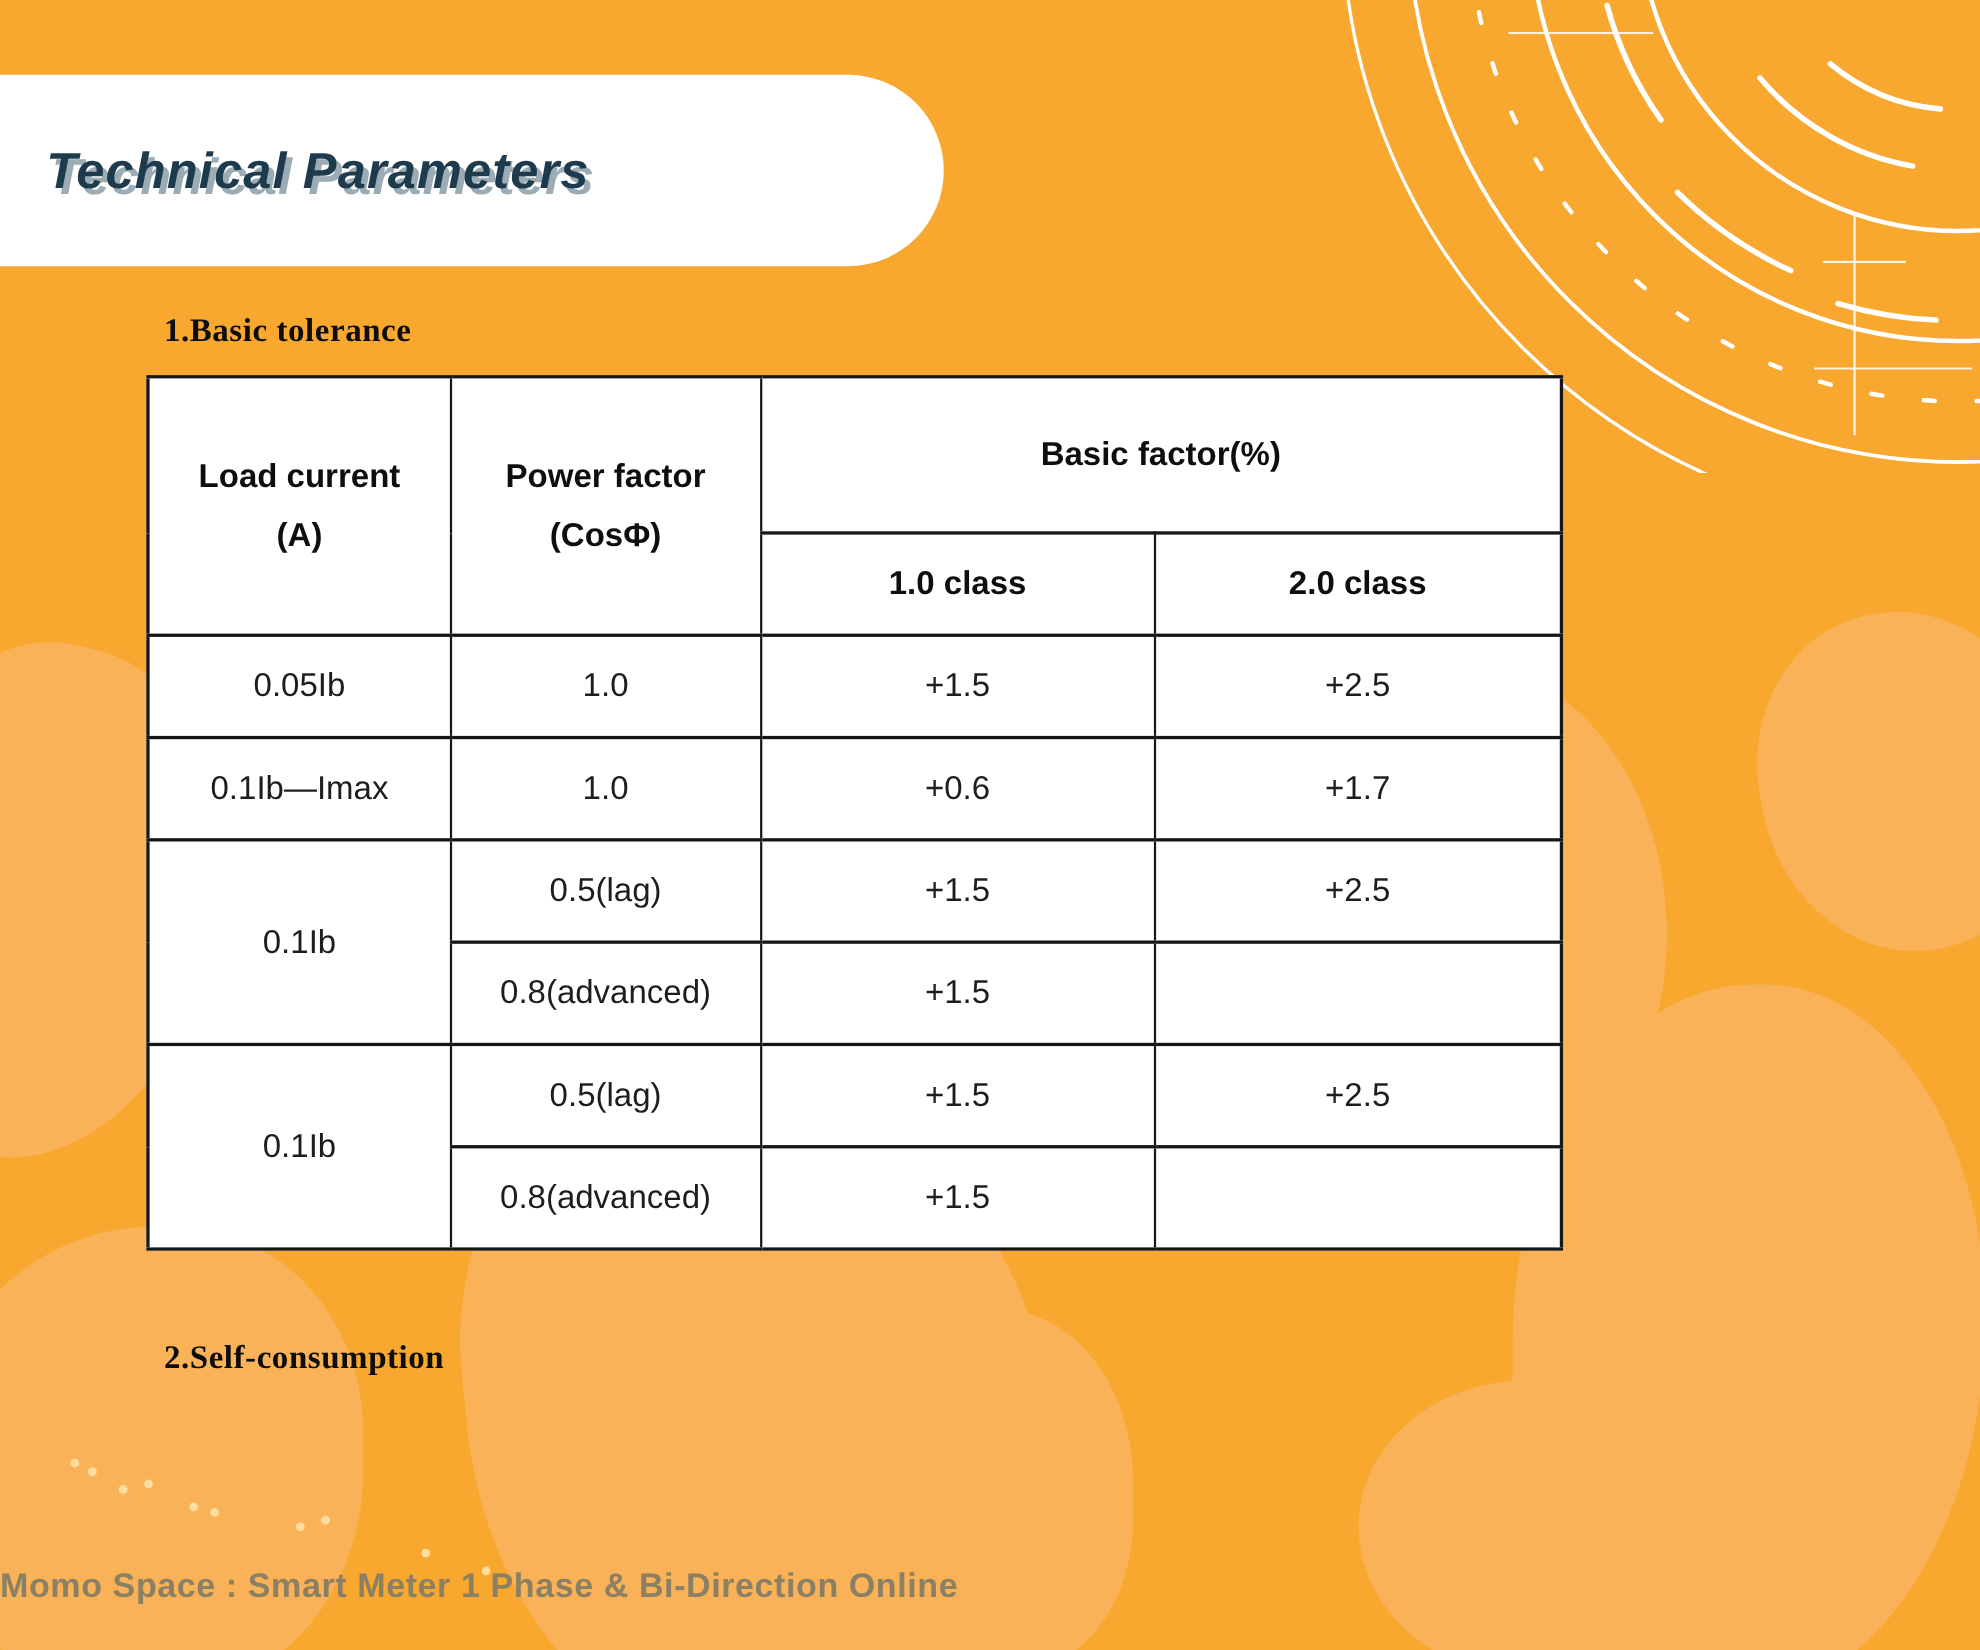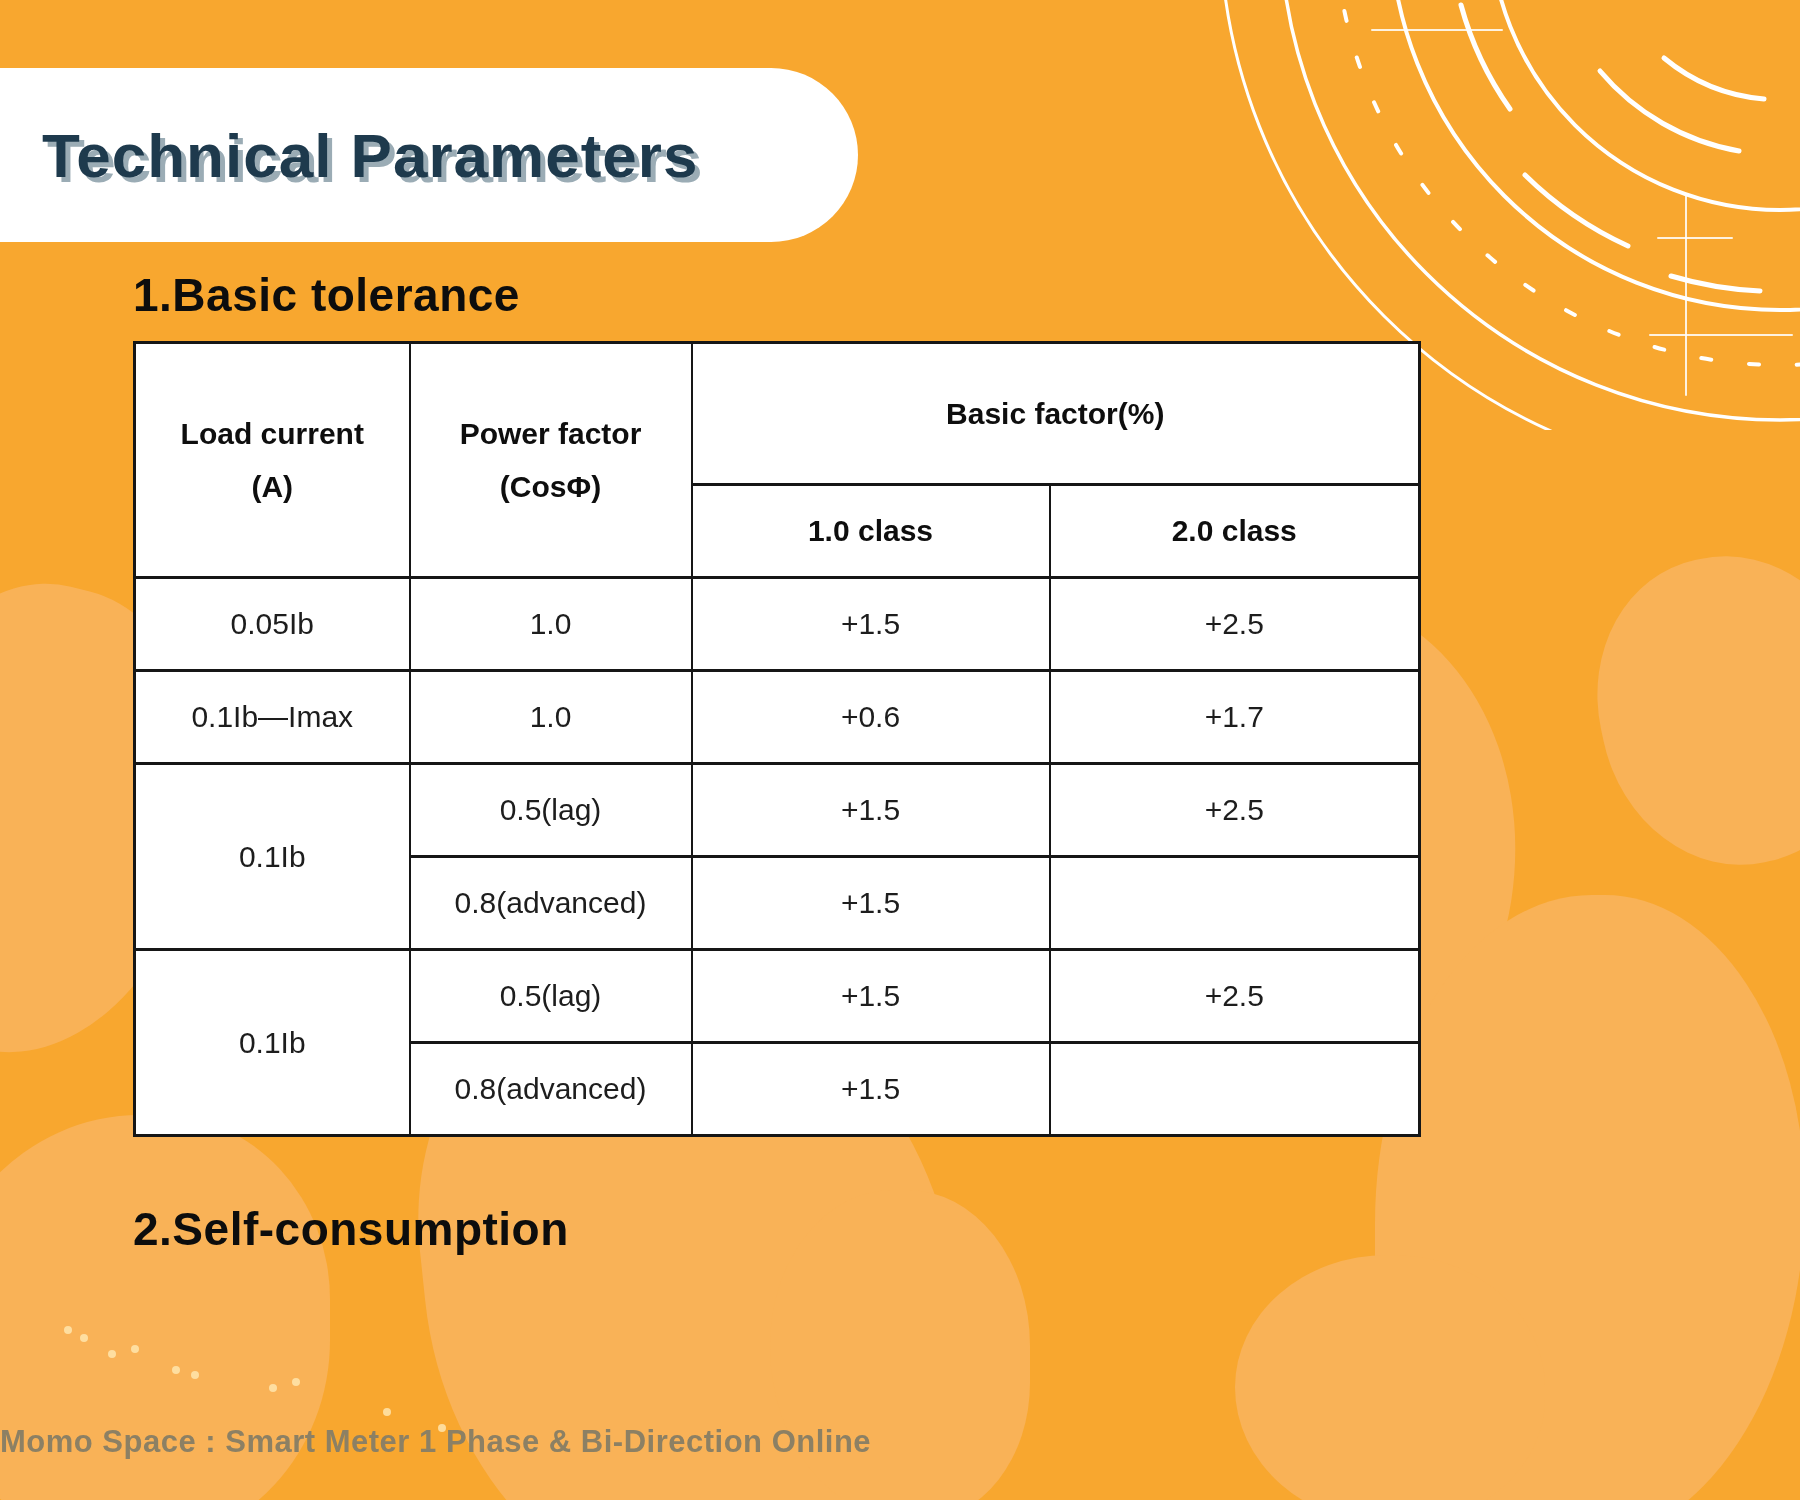--- a/index.html
+++ b/index.html
@@ -23,29 +23,30 @@
   
   .deco { position:absolute; right:0; top:0; z-index:1; }
   .deco-line { stroke: var(--c-deco_line, #ffffff); fill:none; stroke-linecap:round; }
   
   .title-pill {
     position:absolute; left:0; top:68px; width:858px; height:174px; z-index:3;
     background: var(--c-panel, #ffffff); border-radius:0 88px 88px 0;
     display:flex; align-items:center;
   }
   .title-pill h1 {
-    margin:0 0 0 42px; font-size:62px; font-weight:700; letter-spacing:1px;
+    margin:0 0 0 42px; font-size:46px; font-weight:700; letter-spacing:1px;
     color: var(--c-title_text, #1E3A4D);
     text-shadow: 5px 5px 0 var(--c-title_shadow, #9BACB5);
+    font-style: italic;
   }
   
   .content { position:absolute; inset:0; z-index:2; }
   .sec-heading {
-    position:absolute; left:133px; margin:0;
-    font-size:46px; font-weight:700; color: var(--c-heading_text, #0D0D0D); letter-spacing:0.5px;
+    position:absolute; left:133px; margin:16px;
+    font-size:30px; font-weight:700; color: var(--c-heading_text, #0D0D0D); letter-spacing:0.5px;font-family:Liberation Serif, serif;
   }
   .h-basic { top:268px; }
   .h-self  { top:1202px; }
   table.tol {
     position:absolute; left:133px; top:341px; width:1285px;
     border-collapse:collapse; table-layout:fixed;
     background: var(--c-panel,#fff);
     border:3px solid var(--c-table_border,#161616);
   }
   table.tol th, table.tol td {

